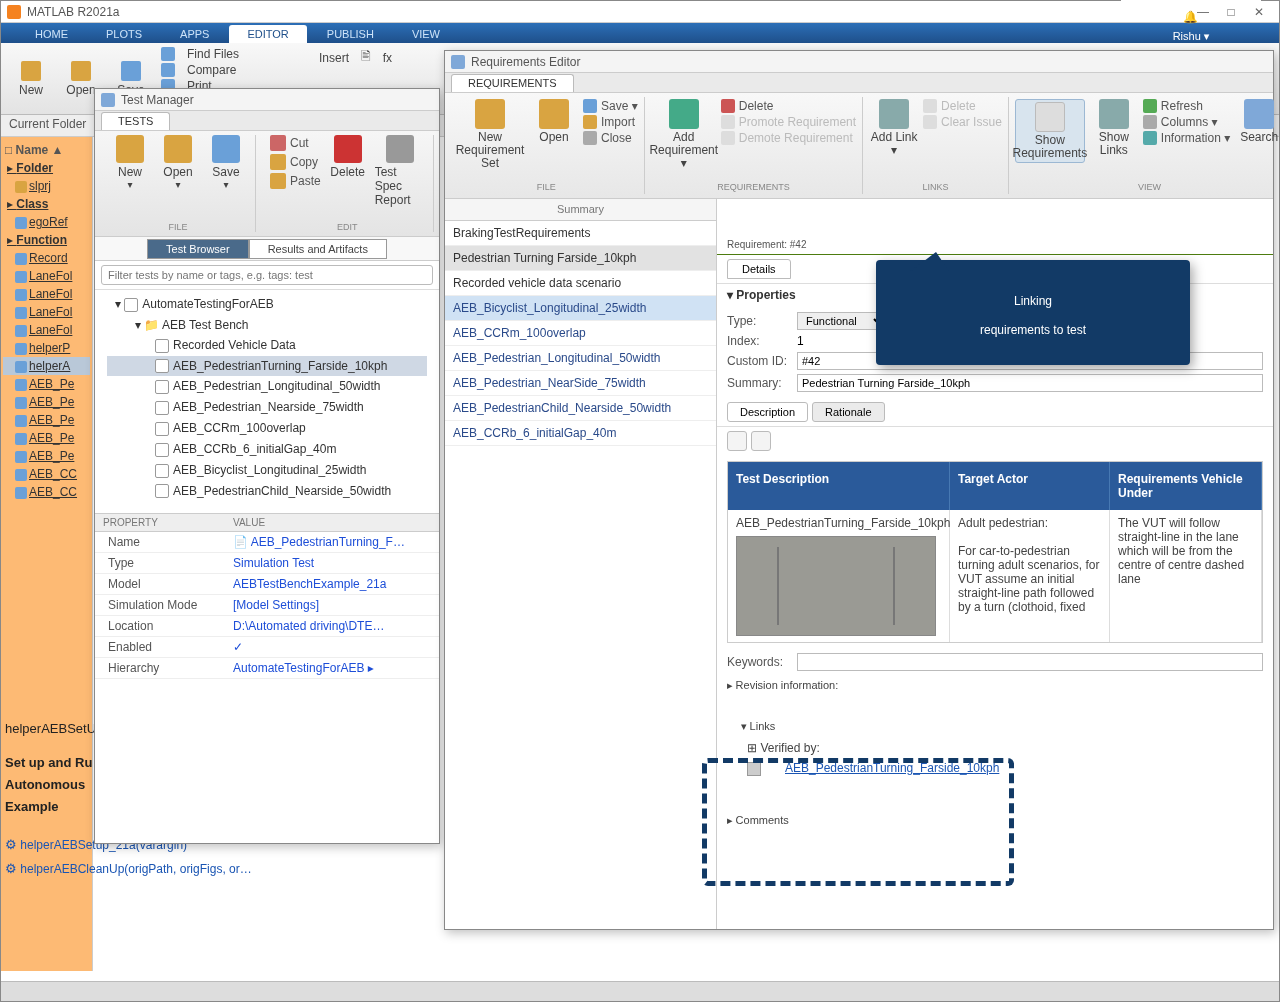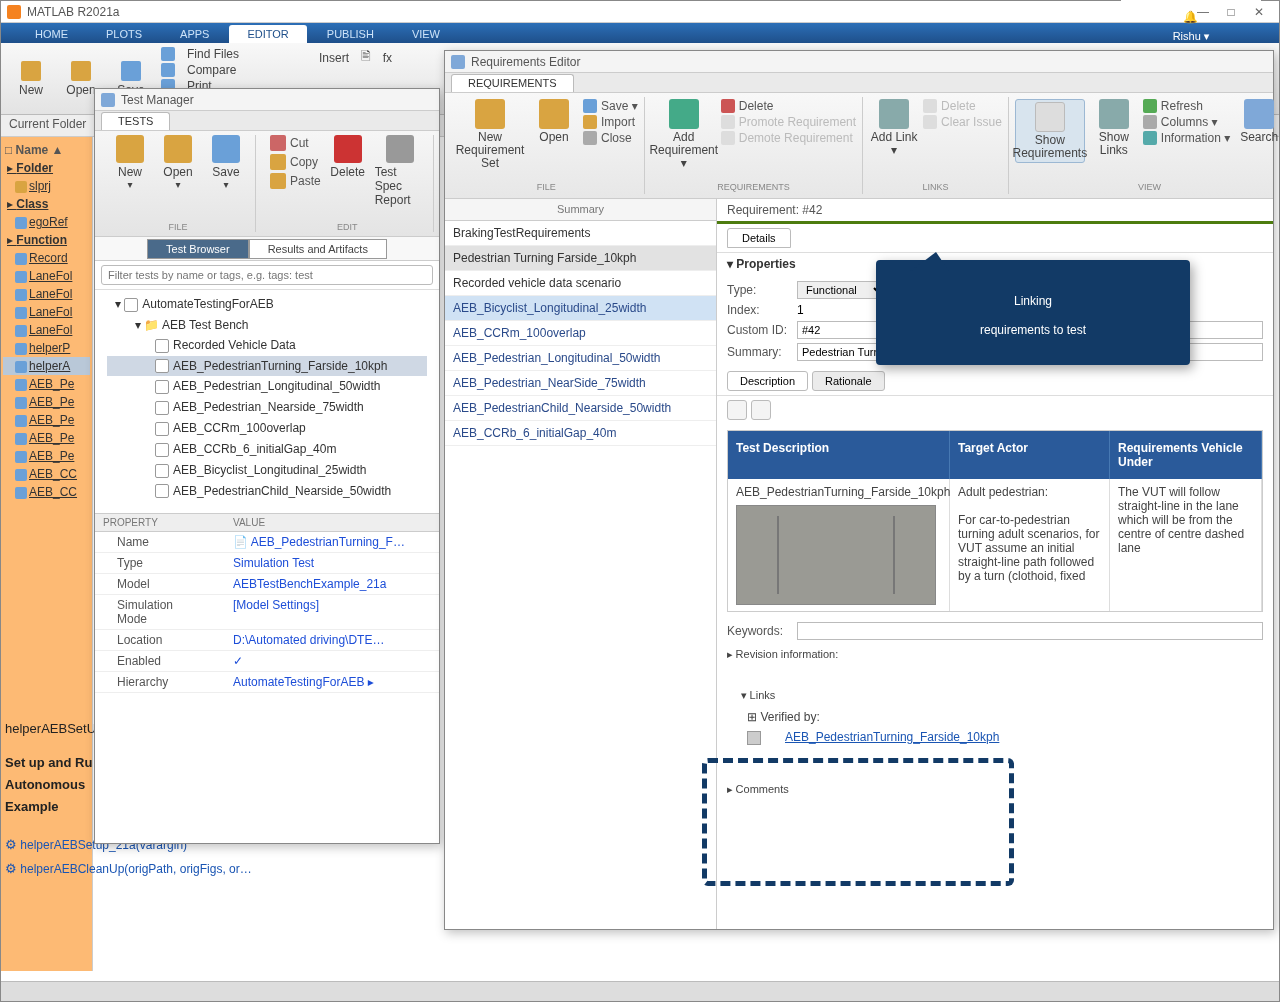--- a/index.html
+++ b/index.html
@@ -72,21 +72,21 @@
 .tree .trow.lvl1 { padding-left: 8px; }
 .tree .trow.lvl2 { padding-left: 28px; }
 .tree .trow.lvl3 { padding-left: 48px; }
 .tree .trow.sel { background: #cfd8e4; }
 .tree .tico { display:inline-block; width:14px;height:14px; border:1px solid #999; background:#fff; border-radius:2px; margin-right:4px; vertical-align:middle;}
 
 .proptable { border-top: 1px solid #ccc; font-size: 11px; margin-top: 8px; }
 .proptable .phdr { display: flex; background: #eee; border-bottom: 1px solid #ccc; }
 .proptable .phdr div { padding: 3px 8px; color: #777; font-size: 10px; }
 .proptable .prow { display: flex; border-bottom: 1px solid #eee; }
-.proptable .prow .pk { width: 130px; padding: 3px 22px; color: #555; }
+.proptable .prow .pk { width: 130px; padding: 3px 13px; color: #555; }
 .proptable .prow .pv { flex: 1; padding: 3px 8px; color: #1d4ed8; }
 
 
 #req-editor { top: 50px; left: 444px; width: 830px; height: 880px; }
 #req-editor .ribbon { height: 106px; background: linear-gradient(#f8f8f8,#e7e7e7); border-bottom: 1px solid #ccc; display: flex; padding: 4px 4px; }
 .rq-group { display: flex; flex-direction: column; border-right: 1px solid #ccc; padding: 2px 6px; align-items: center; }
 .rq-group .row { display: flex; gap: 4px; align-items: flex-start; }
 .rq-group .glabel { font-size: 9px; color: #888; margin-top: auto; }
 .rq-btn { display: flex; flex-direction: column; align-items: center; width: 50px; font-size: 10px; color:#444; cursor:pointer; text-align:center; line-height:1.1;}
 .rq-btn .ico { width: 30px; height: 30px; border-radius: 3px; margin-bottom: 2px; }
@@ -103,21 +103,21 @@
 
 .rq-body { flex:1; display:flex; overflow:hidden; }
 .rq-left { width: 272px; border-right:1px solid #ccc; display:flex; flex-direction:column;}
 .rq-left .tabhdr { height:22px; border-bottom:1px solid #ccc; text-align:center; font-size:11px; color:#777; padding-top:4px; background:#f5f5f5;}
 .rq-list { flex:1; font-size:11px; color:#2a4a8a; }
 .rq-list .rrow { padding:5px 8px; border-bottom:1px solid #eee; cursor:pointer; white-space:nowrap; overflow:hidden;}
 .rq-list .rrow.sel { background:#d0e2f4; }
 .rq-list .rrow.bold { color:#333; font-weight:normal;}
 
 .rq-right { flex:1; display:flex; flex-direction:column; overflow:hidden; }
-.rq-idrow { padding:4px 10px; font-size:12px; color:#555; border-bottom:3px solid #4d7c0f;}
+.rq-idrow { padding:4px 10px; font-size:10px; color:#555; border-bottom:1px solid #4d7c0f;margin-top:36px;}
 .rq-dtab { padding:4px 10px; border-bottom:1px solid #ddd;}
 .rq-dtab .dt { display:inline-block; padding:3px 14px; border:1px solid #bbb; background:#fff; font-size:11px; border-radius:3px 3px 0 0;}
 .rq-section-hdr { padding:4px 10px; font-weight:bold; font-size:12px; color:#333;}
 .rq-props { padding:2px 10px; font-size:11px;}
 .rq-props .fr { display:flex; align-items:center; margin:4px 0;}
 .rq-props .fk { width:70px; color:#555;}
 .rq-props .fv { flex:1;}
 .rq-props input, .rq-props select { width:100%; height:18px; border:1px solid #bbb; font-size:11px; padding:0 4px;}
 .rq-props select { width:90px;}
 

